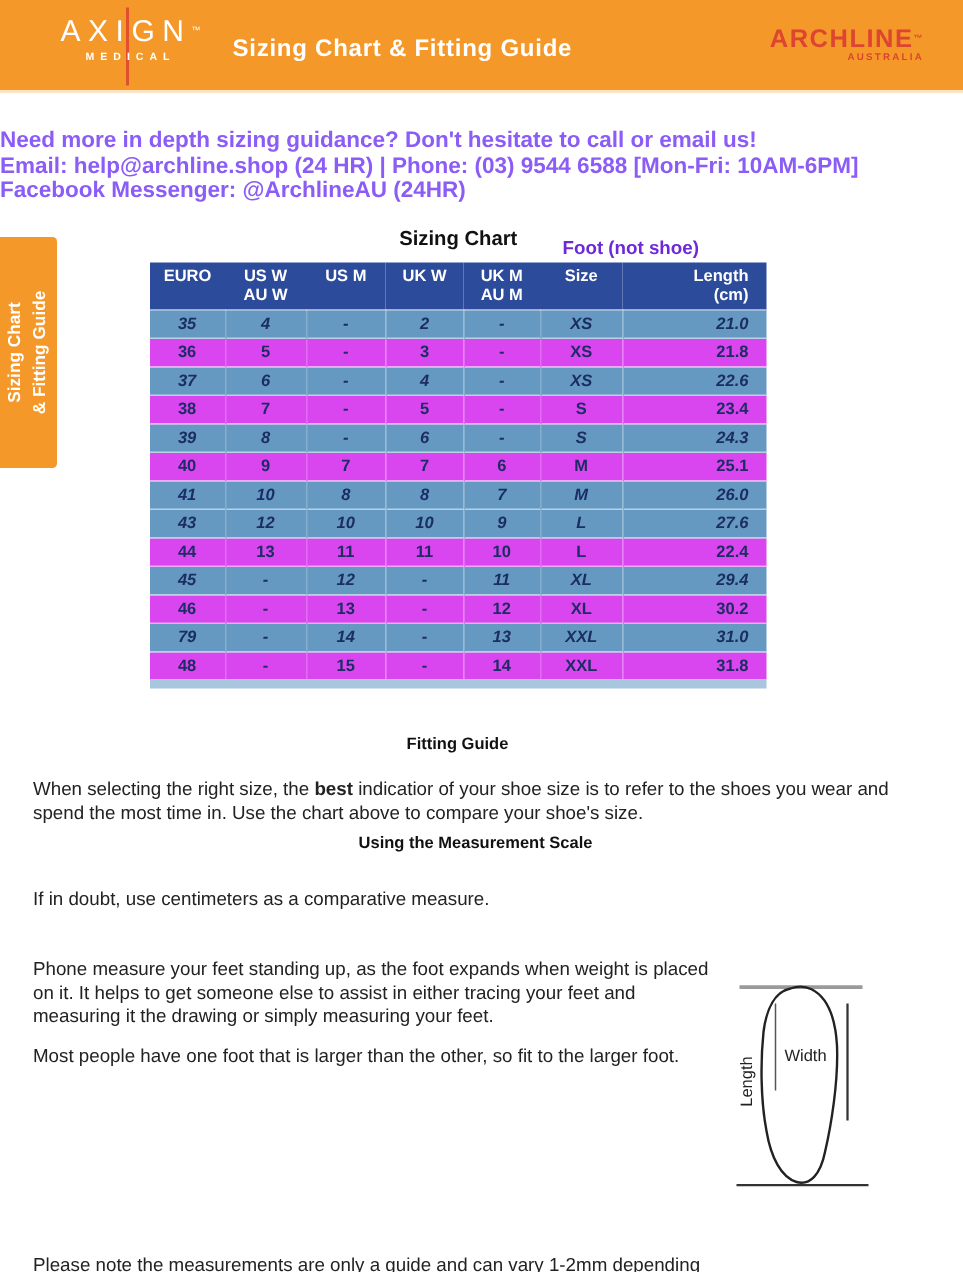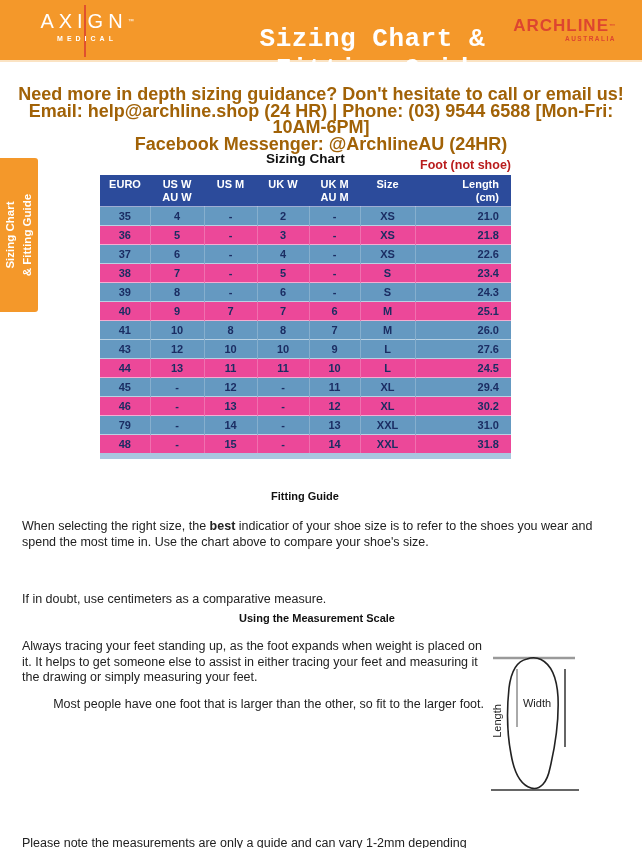--- a/index.html
+++ b/index.html
@@ -28,34 +28,33 @@
     position: relative; color: #ffffff; font-size: 20px; letter-spacing: 5px;
     font-weight: 400; line-height: 24px;
   }
   .axign-tm { font-size: 6px; vertical-align: top; letter-spacing: 0; }
   .axign-sub {
     position: relative; color: #ffffff; font-size: 7px; letter-spacing: 4px;
     font-weight: bold; margin-top: 2px;
   }
   .banner-title {
     position: absolute; left: 155px; top: 24px; width: 330px;
-    text-align: right; color: #ffffff; font-size: 26px; font-weight: bold;
+    text-align: left; color: #ffffff; font-size: 16px; font-weight: bold;
     letter-spacing: 0.5px;
-    font-family: Liberation Mono, monospace;
   }
   .archline-logo { position: absolute; right: 26px; top: 17px; text-align: right; }
   .archline-name { color: #DD4530; font-size: 17px; font-weight: bold; letter-spacing: 1px; line-height: 18px; }
   .archline-tm { font-size: 6px; vertical-align: top; }
   .archline-sub { color: #DD4530; font-size: 6.5px; font-weight: bold; letter-spacing: 1.5px; margin-top: 0px; }
 
   
   .contact {
     position: absolute; top: 86px; left: 0; width: 642px;
-    text-align: center; color: #a16207; font-weight: bold;
-    font-size: 18px; line-height: 16.5px;
+    text-align: left; color: #8b5cf6; font-weight: bold;
+    font-size: 15px; line-height: 16.5px;
   }
 
   
   .side-tab {
     position: absolute; top: 158px; left: 0; width: 38px; height: 154px;
     background: #F4982A; border-radius: 0 3px 3px 0;
   }
   .side-tab-text {
     position: absolute; top: 0; left: 0; width: 154px; height: 38px;
     transform-origin: 0 0;
@@ -64,38 +63,38 @@
     font-size: 11.5px; line-height: 17px; padding-top: 2px;
   }
 
   
   .chart-title {
     position: absolute; top: 151px; left: 100px; width: 411px;
     text-align: center; font-size: 13.5px; font-weight: bold; color: #111111;
   }
   .foot-note {
     position: absolute; top: 158px; left: 330px; width: 181px;
-    text-align: right; font-size: 12.5px; font-weight: bold; color: #b91c1c;
+    text-align: center; font-size: 12.5px; font-weight: bold; color: #6d28d9;
   }
   .size-table-wrap { position: absolute; top: 175px; left: 100px; width: 411px; }
   table.size-table { border-collapse: collapse; table-layout: fixed; width: 411px; }
   table.size-table th {
     background: #2C4B9B; color: #ffffff; font-size: 11px; font-weight: bold;
     vertical-align: top; padding: 3px 0 2px 0; text-align: center; line-height: 13px;
   }
   table.size-table th.col-length { text-align: right; padding-right: 12px; }
   table.size-table td {
     font-size: 11px; font-weight: bold; color: #1B2D63; text-align: center;
     height: 18px; line-height: 18px;
     border-top: 1px solid rgba(255,255,255,0.55);
     border-right: 1px solid rgba(255,255,255,0.22);
   }
   table.size-table td:last-child { text-align: right; padding-right: 12px; border-right: none; }
-  tr.row-blue  { background: #6599C1; }
-  tr.row-light { background: #ec4899; }
+  tr.row-blue  { background: #6599C1; font-style: italic; }
+  tr.row-light { background: #d946ef; }
   .table-footer-strip { width: 411px; height: 6px; background: #A9C6DF; }
 
   
   .section-heading {
     position: absolute; left: 0; width: 610px; text-align: center;
     font-size: 11px; font-weight: bold; color: #111111;
   }
   .body-para {
     position: absolute; left: 22px; font-size: 12.5px; color: #222222;
     line-height: 15.5px;
@@ -255,21 +254,21 @@
             <td>L</td>
             <td>27.6</td>
           </tr>
           <tr class="row-light">
             <td>44</td>
             <td>13</td>
             <td>11</td>
             <td>11</td>
             <td>10</td>
             <td>L</td>
-            <td>24.5</td>
+            <td>22.4</td>
           </tr>
           <tr class="row-blue">
             <td>45</td>
             <td>-</td>
             <td>12</td>
             <td>-</td>
             <td>11</td>
             <td>XL</td>
             <td>29.4</td>
           </tr>
@@ -301,24 +300,24 @@
             <td>31.8</td>
           </tr>
         </tbody>
     </table>
     <div class="table-footer-strip"></div>
   </div>
 
   <div class="section-heading" style="top:490px;">Fitting Guide</div>
   <div class="body-para" style="top:519px; width:600px;"><span>When selecting the right size, the </span><span class="bold">best</span><span> indicatior of your shoe size is to refer to the shoes you wear and spend the most time in. Use the chart above to compare your shoe's size.</span></div>
 
-  <div class="section-heading" style="top:612px;padding-left:24px;">Using the Measurement Scale</div>
+  <div class="section-heading" style="top:556px;padding-left:24px;">Using the Measurement Scale</div>
   <div class="body-para" style="top:592px; width:600px;">If in doubt, use centimeters as a comparative measure.</div>
-  <div class="body-para" style="top:639px; width:462px;">Always tracing your feet standing up, as the foot expands when weight is placed on it. It helps to get someone else to assist in either tracing your feet and measuring it the drawing or simply measuring your feet.</div>
-  <div class="body-para" style="top:697px; width:462px;text-align:right;">Most people have one foot that is larger than the other, so fit to the larger foot.</div>
+  <div class="body-para" style="top:639px; width:462px;">Phone measure your feet standing up, as the foot expands when weight is placed on it. It helps to get someone else to assist in either tracing your feet and measuring it the drawing or simply measuring your feet.</div>
+  <div class="body-para" style="top:697px; width:462px;">Most people have one foot that is larger than the other, so fit to the larger foot.</div>
   <div class="body-para" style="top:836px; width:450px;">Please note the measurements are only a guide and can vary 1-2mm depending on style.</div>
 
   <svg class="foot-diagram" width="152" height="166" viewBox="0 0 152 166">
     <line x1="6" y1="17" x2="88" y2="17" stroke="#9a9a9a" stroke-width="2.5"></line>
     <line x1="4" y1="149" x2="92" y2="149" stroke="#333333" stroke-width="1.5"></line>
     <line x1="78" y1="28" x2="78" y2="106" stroke="#333333" stroke-width="1.5"></line>
     <line x1="30" y1="28" x2="30" y2="86" stroke="#555555" stroke-width="1"></line>
     <path d="M 40,18 C 30,20 24,31 22,47 C 20,66 20,92 24,113 C 27,131 34,144 44,147 C 53,149.5 60,142 63,127 C 67,110 72,80 71,56 C 70,39 65,24 54,18.5 C 49,16 44,16.5 40,18 Z" fill="none" stroke="#222222" stroke-width="1.6"></path>
     <text x="50" y="66" text-anchor="middle" font-size="11" fill="#222222" font-family="Liberation Sans, sans-serif">Width</text>
     <text x="14" y="80" text-anchor="middle" font-size="11" fill="#222222" transform="rotate(-90 14 80)" font-family="Liberation Sans, sans-serif">Length</text>

